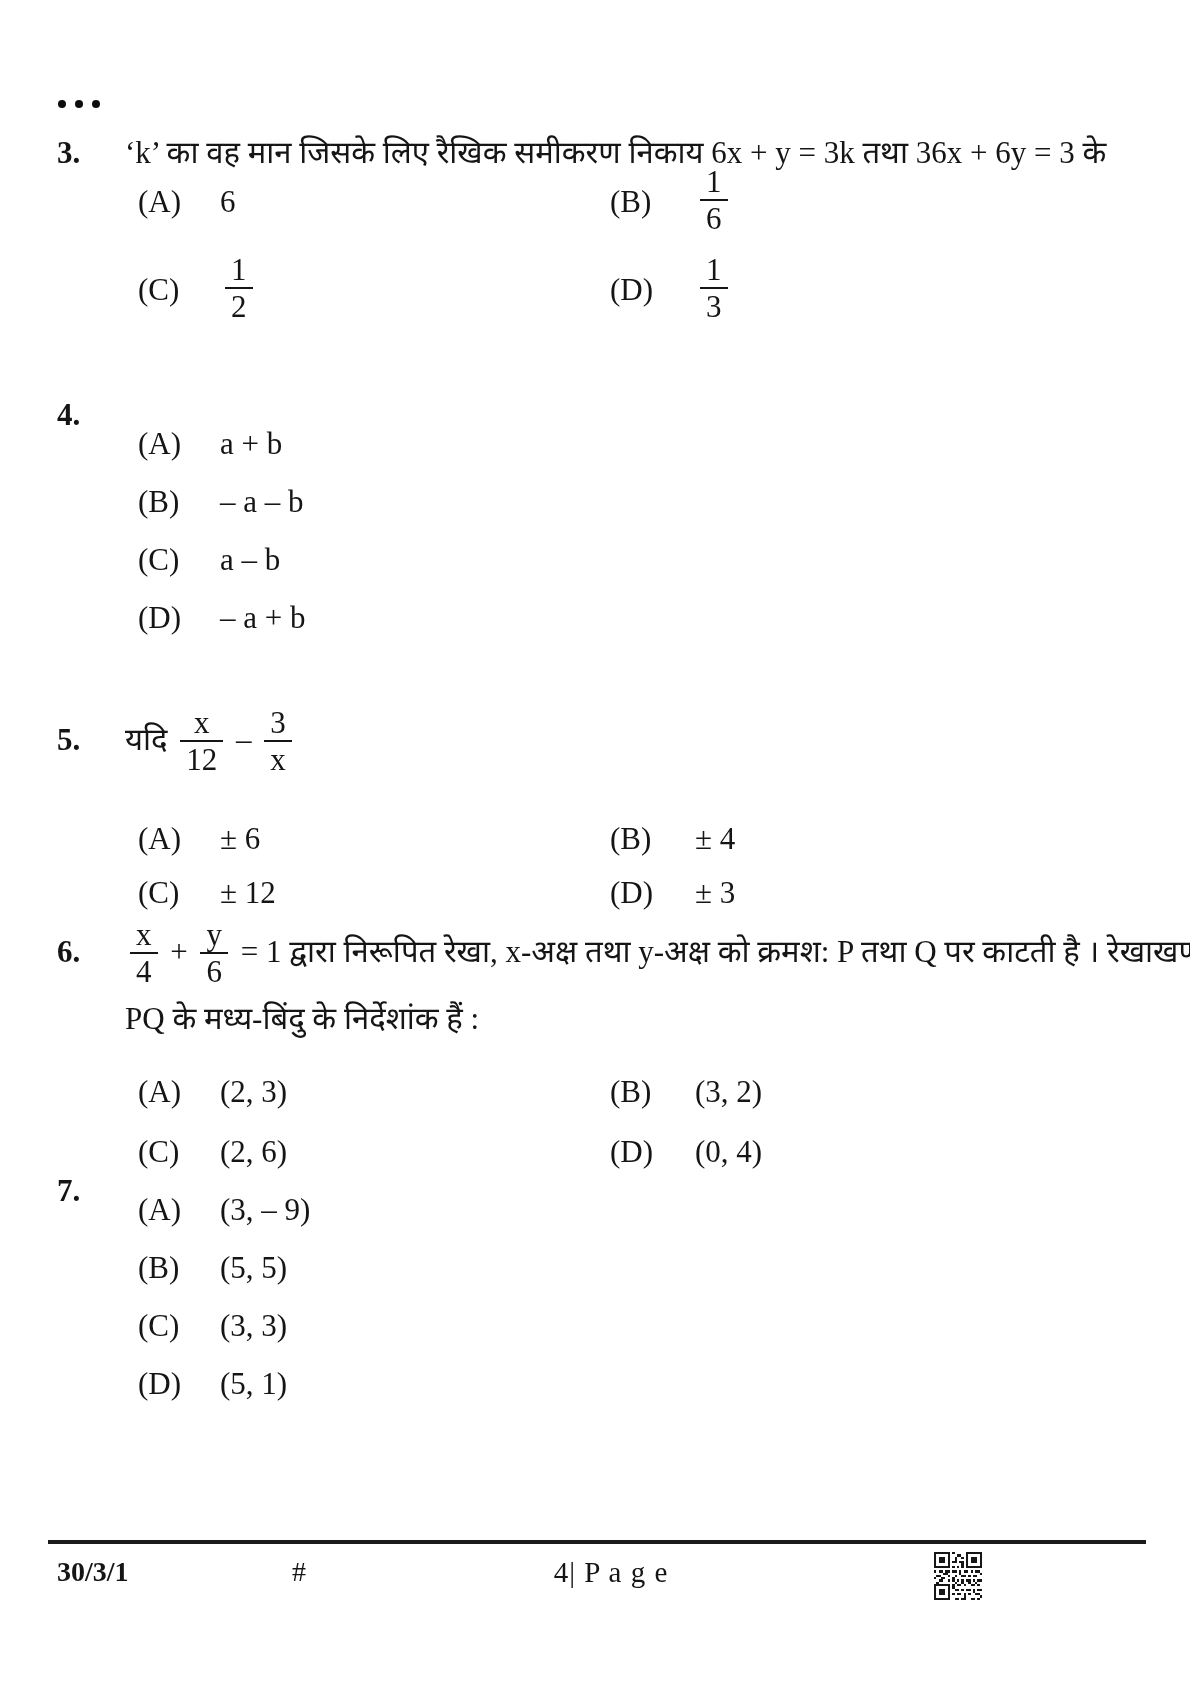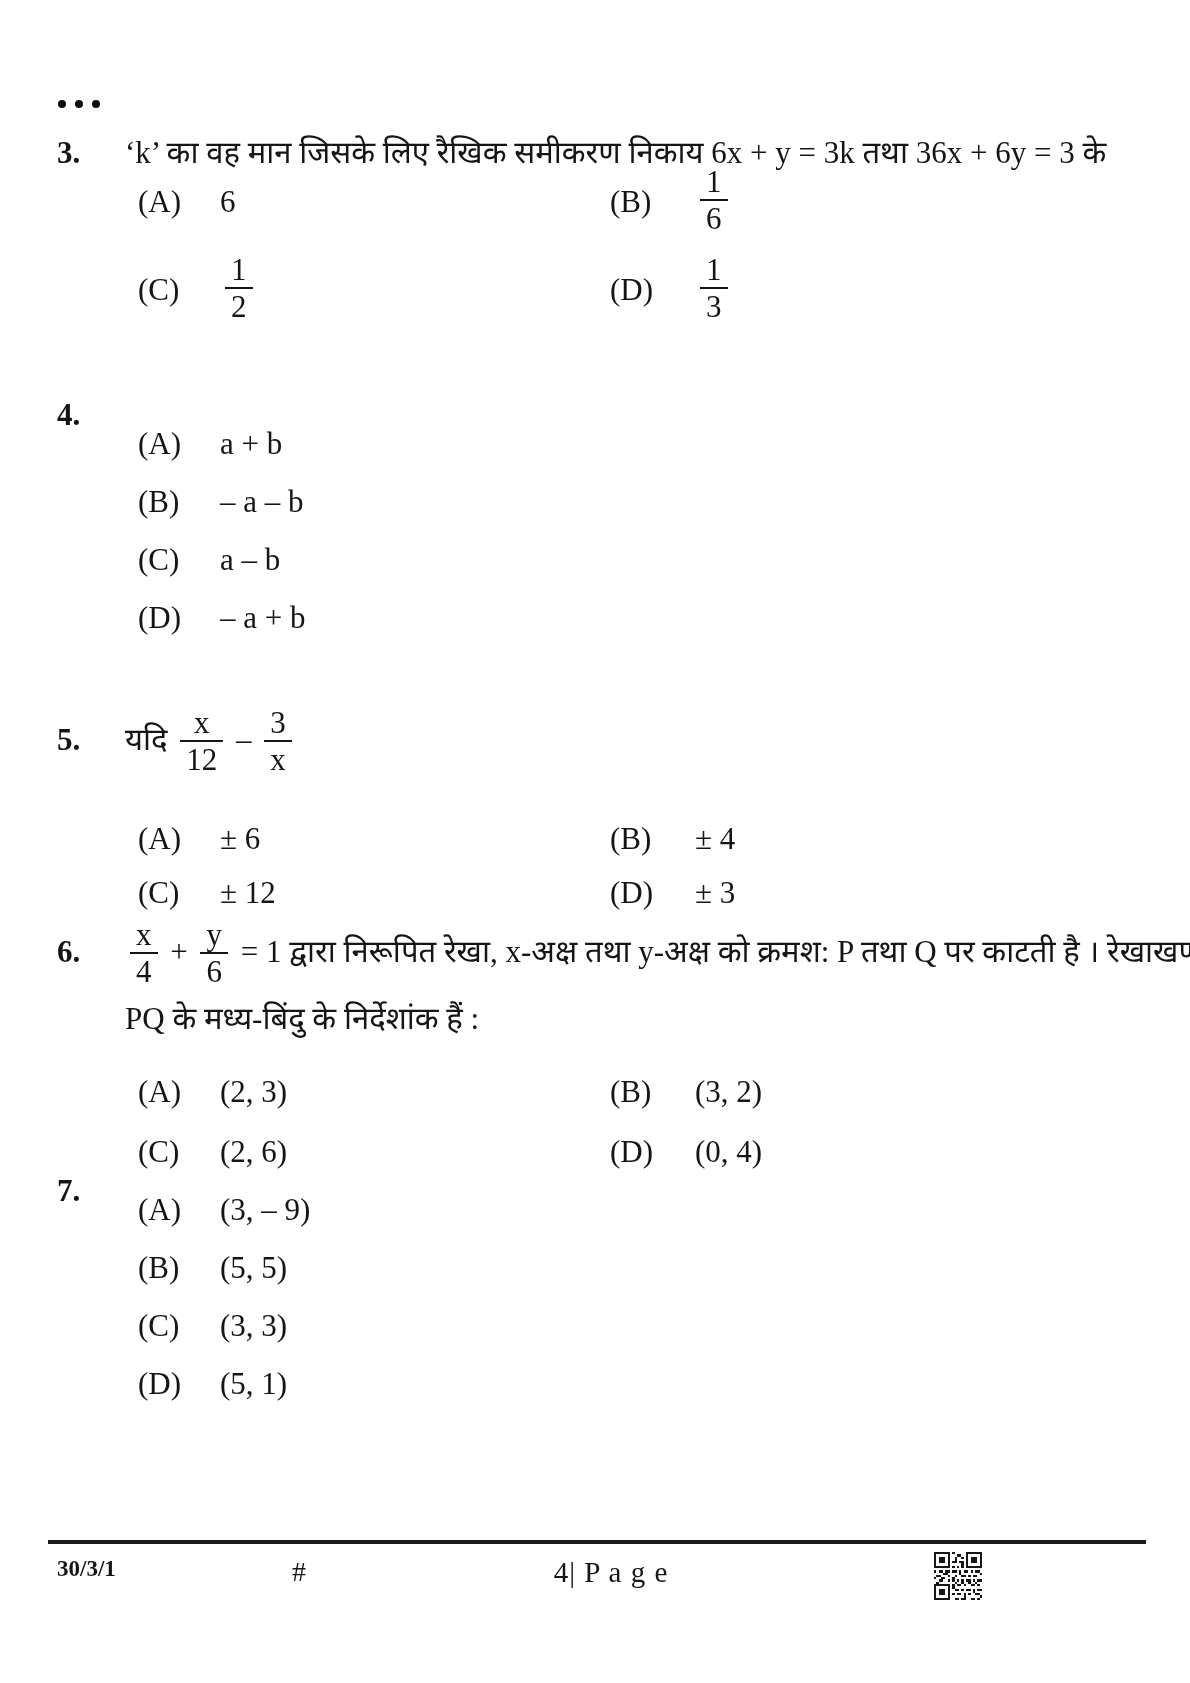--- a/index.html
+++ b/index.html
@@ -40,21 +40,21 @@
 
   
   .q-3{top:128px}  .q-3 .opts{margin-top:-20px} .q-3 .opt-row{height:88px}
   .q-4{top:390px}  .q-4 .opts{margin-top:32px}
   .q-5{top:698px}  .q-5 .opts{margin-top:30px} .q-5 .opt-row{height:54px} .q-5 .qnum{line-height:84px}
   .q-6{top:910px}  .q-6 .opts{margin-top:18px} .q-6 .opt-row{height:60px} .q-6 .qnum{line-height:84px}
   .q-7{top:1166px} .q-7 .opts{margin-top:22px}
 
   
   .footer-rule{position:absolute;left:48px;top:1540px;width:1098px;height:4px;background:var(--rule,#1b1b1b)}
-  .f-code{position:absolute;left:57px;top:1556px;font-weight:700;font-size:23px}
+  .f-code{position:absolute;left:57px;top:1556px;font-weight:700;font-size:28px}
   .f-hash{position:absolute;left:292px;top:1556px;font-size:28px}
   .f-page{position:absolute;left:16px;top:1556px;width:100%;text-align:center;font-size:29px;letter-spacing:1px}
   .f-qr{position:absolute;left:934px;top:1552px;width:48px;height:48px}
   .f-qr svg{width:100%;height:100%;display:block}
 </style>
 </head>
 <body>
 
 <div class="page">
 

